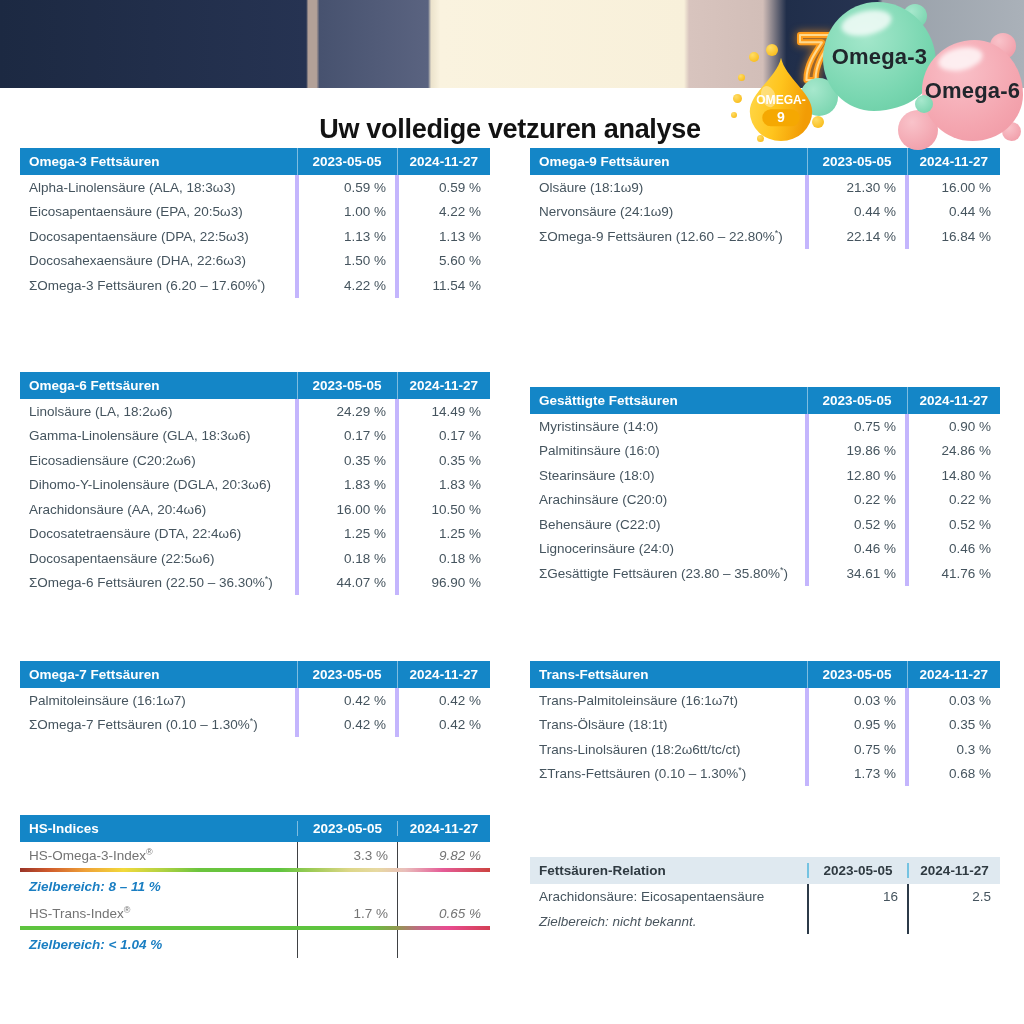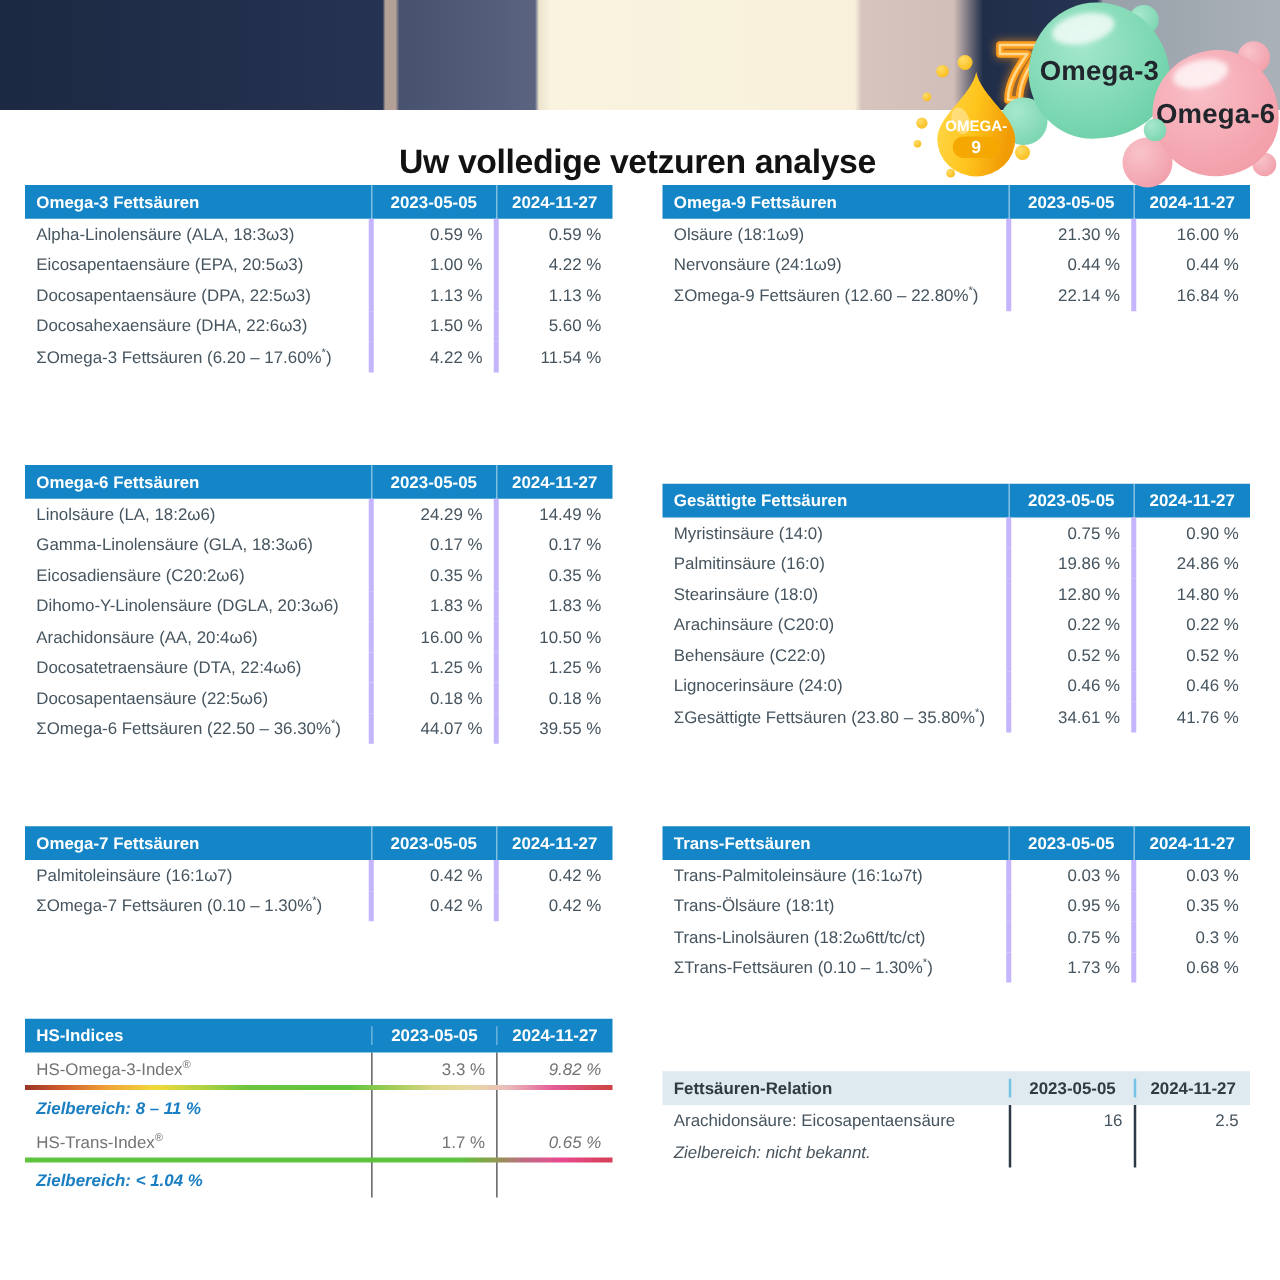--- a/index.html
+++ b/index.html
@@ -272,21 +272,21 @@
           <td class="td-val">1.25 %</td>
         </tr>
         <tr>
           <td class="td-name">Docosapentaensäure (22:5ω6)</td>
           <td class="td-val">0.18 %</td>
           <td class="td-val">0.18 %</td>
         </tr>
         <tr>
           <td class="td-name">ΣOmega-6 Fettsäuren (22.50 – 36.30%<sup>*</sup>)</td>
           <td class="td-val">44.07 %</td>
-          <td class="td-val">39.55 %</td>
+          <td class="td-val">96.90 %</td>
         </tr>
       </tbody>
   </table>
 </div>
 
 <div class="tbl" style="left:530px;top:372px;margin-top:15px;">
   <table>
     <colgroup>
         <col class="c-name">
         <col class="c-v1">

